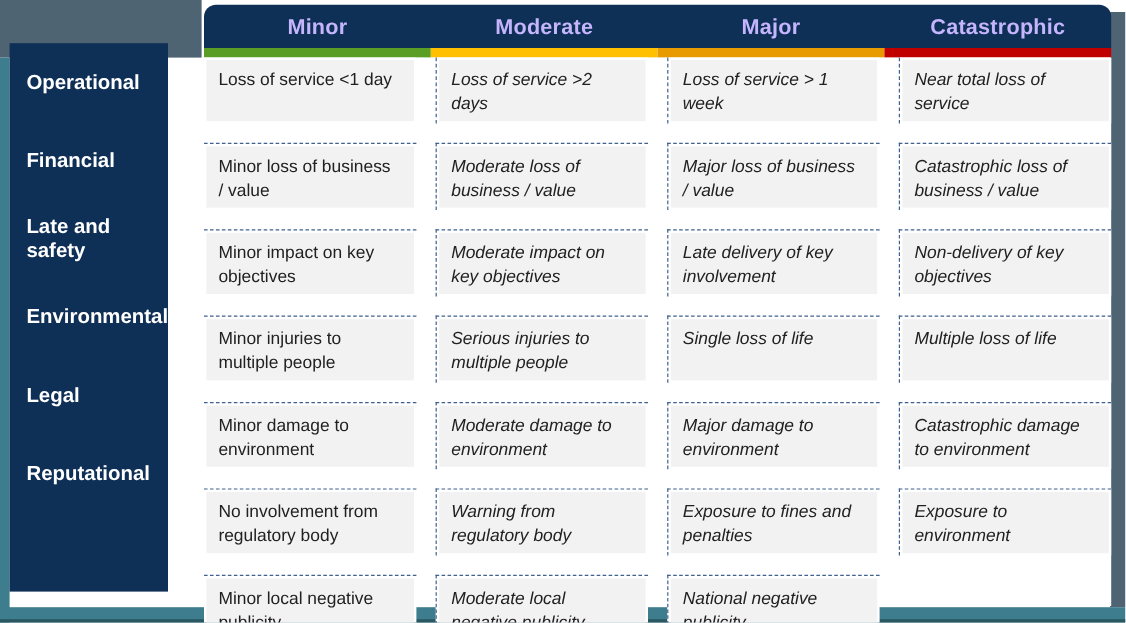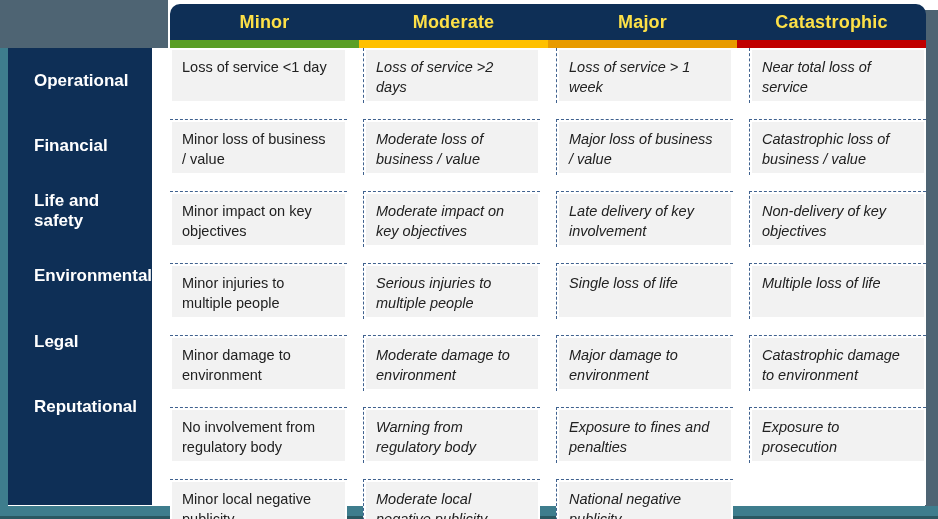--- a/index.html
+++ b/index.html
@@ -12,28 +12,28 @@
   .slate-topleft{position:absolute;left:0;top:0;width:168px;height:48px;background:var(--slate,#4E6473);}
   .right-strip{position:absolute;left:925px;top:10px;width:13px;height:496px;background:var(--slate,#4E6473);}
   .left-teal{position:absolute;left:0;top:48px;width:8px;height:471px;background:var(--teal,#3E7D8D);}
   .bottom-teal{position:absolute;left:0;bottom:0;width:938px;height:13px;background:var(--teal,#3E7D8D);border-bottom:3px solid #2A5862;box-sizing:border-box;}
   
   .header-bar{
     position:absolute;left:170px;top:4px;width:756px;height:36px;
     background:var(--navy,#0E2F56);border-radius:10px 10px 0 0;
     display:flex;align-items:center;
   }
-  .header-cell{flex:1 1 0;text-align:center;color:#fde047;font-weight:bold;font-size:18px;letter-spacing:.2px;}
+  .header-cell{flex:1 1 0;text-align:center;color:#c4b5fd;font-weight:bold;font-size:18px;letter-spacing:.2px;}
   .color-bars{position:absolute;left:170px;top:40px;width:756px;height:8px;display:flex;}
   .color-bar{flex:1 1 0;height:8px;}
   
   .label-col{
-    position:absolute;left:8px;top:48px;width:132px;height:457px;
+    position:absolute;left:8px;top:36px;width:132px;height:457px;
     background:var(--navy,#0E2F56);
-    display:grid;grid-template-rows:repeat(7,1fr);padding-left:12px;
+    display:grid;grid-template-rows:repeat(7,1fr);
   }
   .row-label{display:flex;align-items:center;padding-left:14px;color:#fff;font-weight:bold;font-size:17px;}
   
   .content-grid{
     position:absolute;left:170px;top:48px;width:756px;height:457px;
     display:grid;grid-template-columns:repeat(4,1fr);grid-template-rows:repeat(7,1fr);
     background:#fff;box-sizing:border-box;gap:16px;
   }
   .cell{box-sizing:border-box;padding:2px;background:#fff;}
   .cell.bt{border-top:1px dashed var(--dash,#3F618E);}
@@ -64,21 +64,21 @@
   <div class="color-bars">
     <div class="color-bar" style="background: rgb(90, 158, 38);"></div>
     <div class="color-bar" style="background: rgb(255, 192, 0);"></div>
     <div class="color-bar" style="background: rgb(232, 155, 0);"></div>
     <div class="color-bar" style="background: rgb(192, 0, 0);"></div>
   </div>
 
   <div class="label-col">
     <div class="row-label">Operational</div>
     <div class="row-label">Financial</div>
-    <div class="row-label">Life and safety</div>
+    <div class="row-label">Late and safety</div>
     <div class="row-label">Environmental</div>
     <div class="row-label">Legal</div>
     <div class="row-label">Reputational</div>
   </div>
 
   <div class="content-grid">
     <div class="cell">
         <div class="cell-inner">Loss of service &lt;1 day</div>
       </div>
     <div class="cell bl">
@@ -146,21 +146,21 @@
     <div class="cell bt">
         <div class="cell-inner">No involvement from regulatory body</div>
       </div>
     <div class="cell bt bl">
         <div class="cell-inner">Warning from regulatory body</div>
       </div>
     <div class="cell bt bl">
         <div class="cell-inner">Exposure to fines and penalties</div>
       </div>
     <div class="cell bt bl">
-        <div class="cell-inner">Exposure to prosecution</div>
+        <div class="cell-inner">Exposure to environment</div>
       </div>
 
     <div class="cell bt">
         <div class="cell-inner">Minor local negative publicity</div>
       </div>
     <div class="cell bt bl">
         <div class="cell-inner">Moderate local negative publicity</div>
       </div>
     <div class="cell bt bl">
         <div class="cell-inner">National negative publicity</div>

